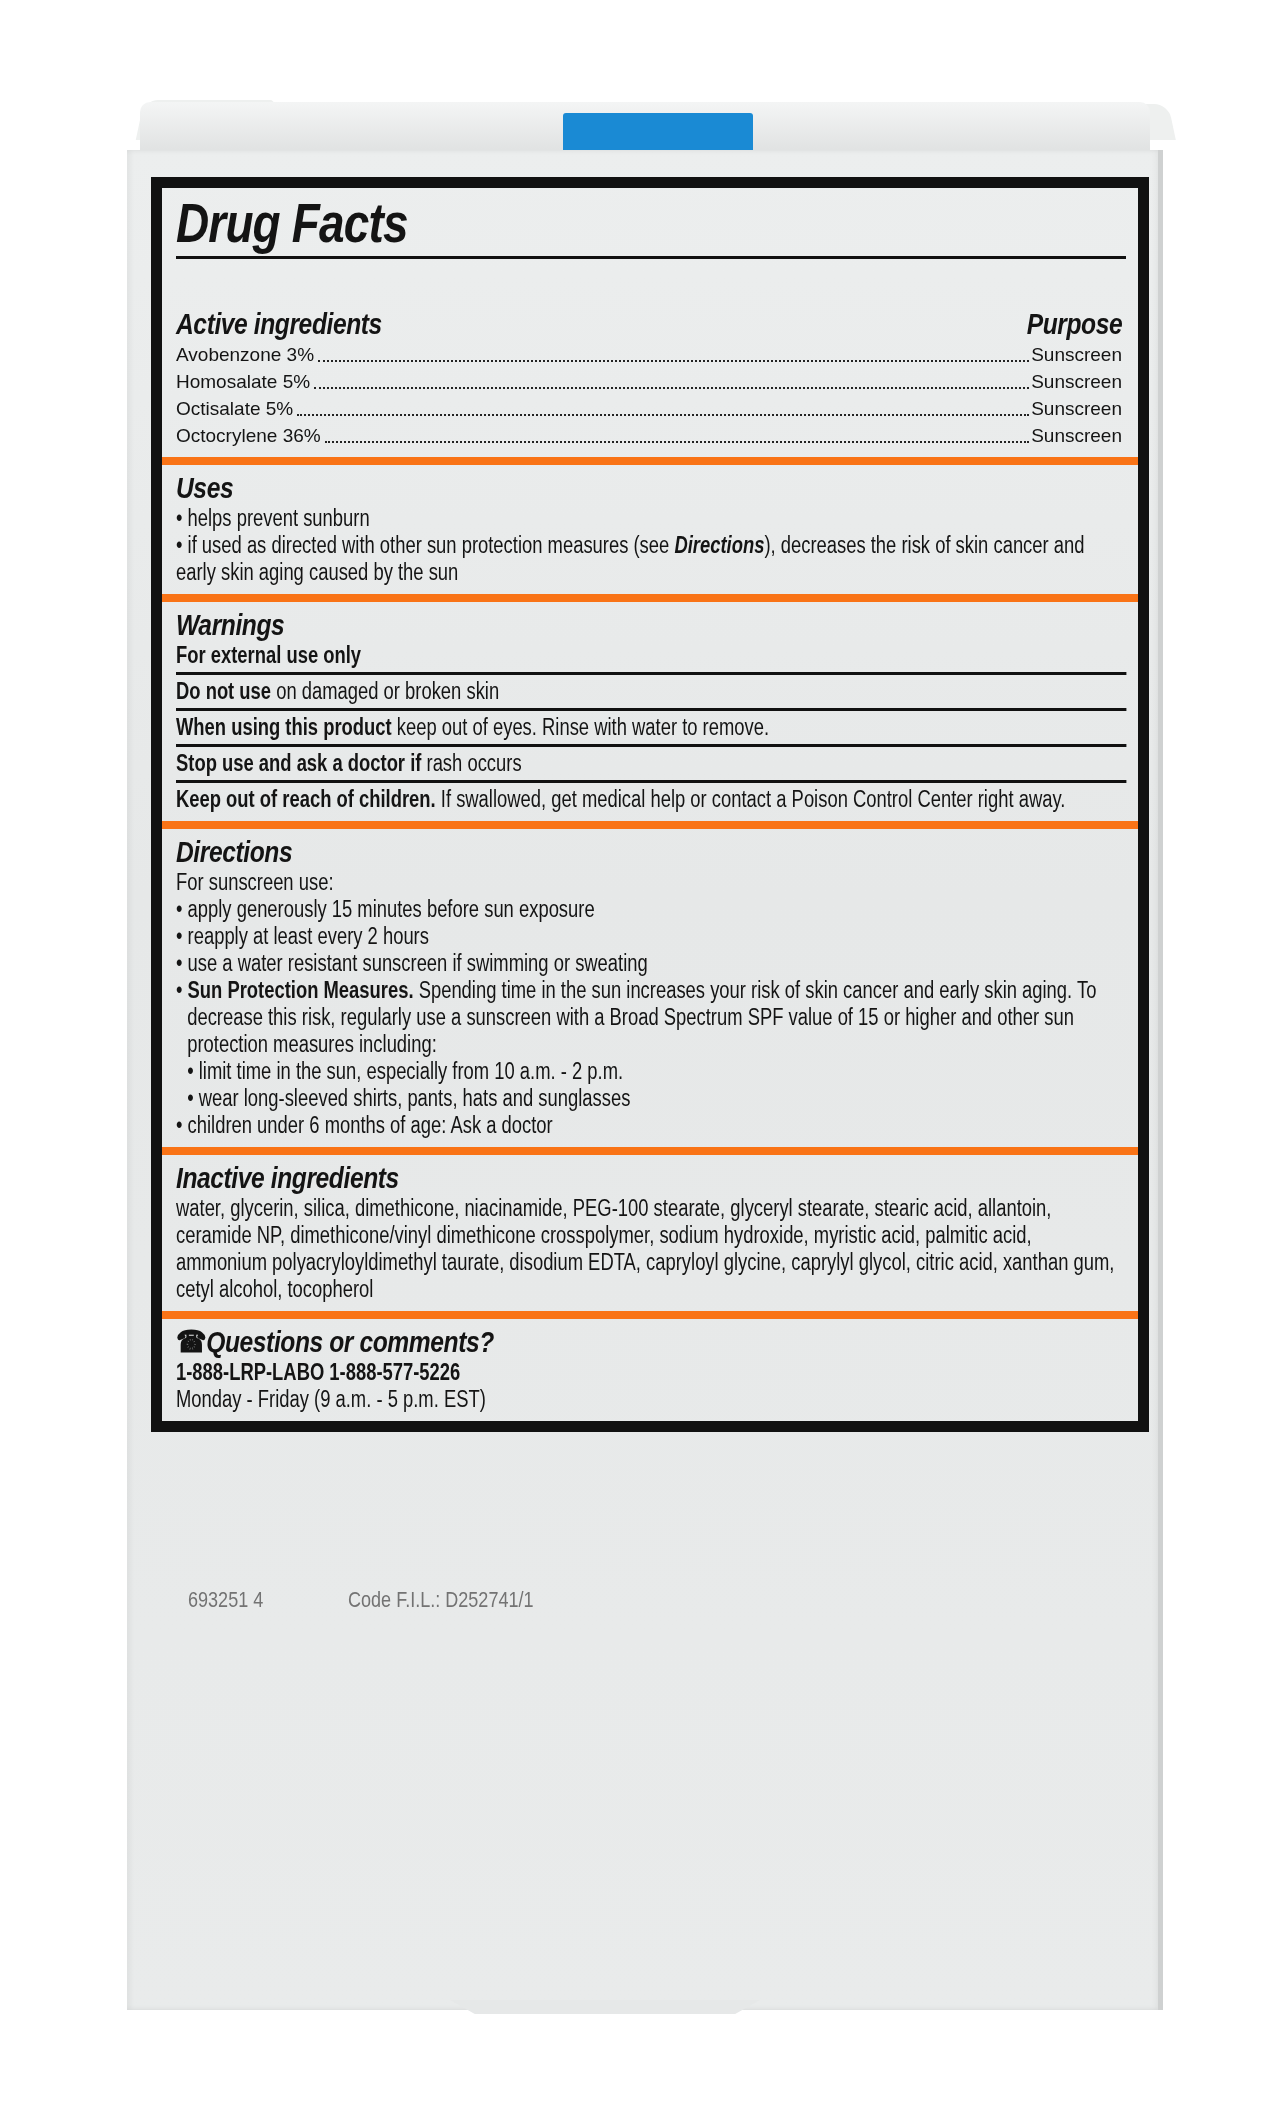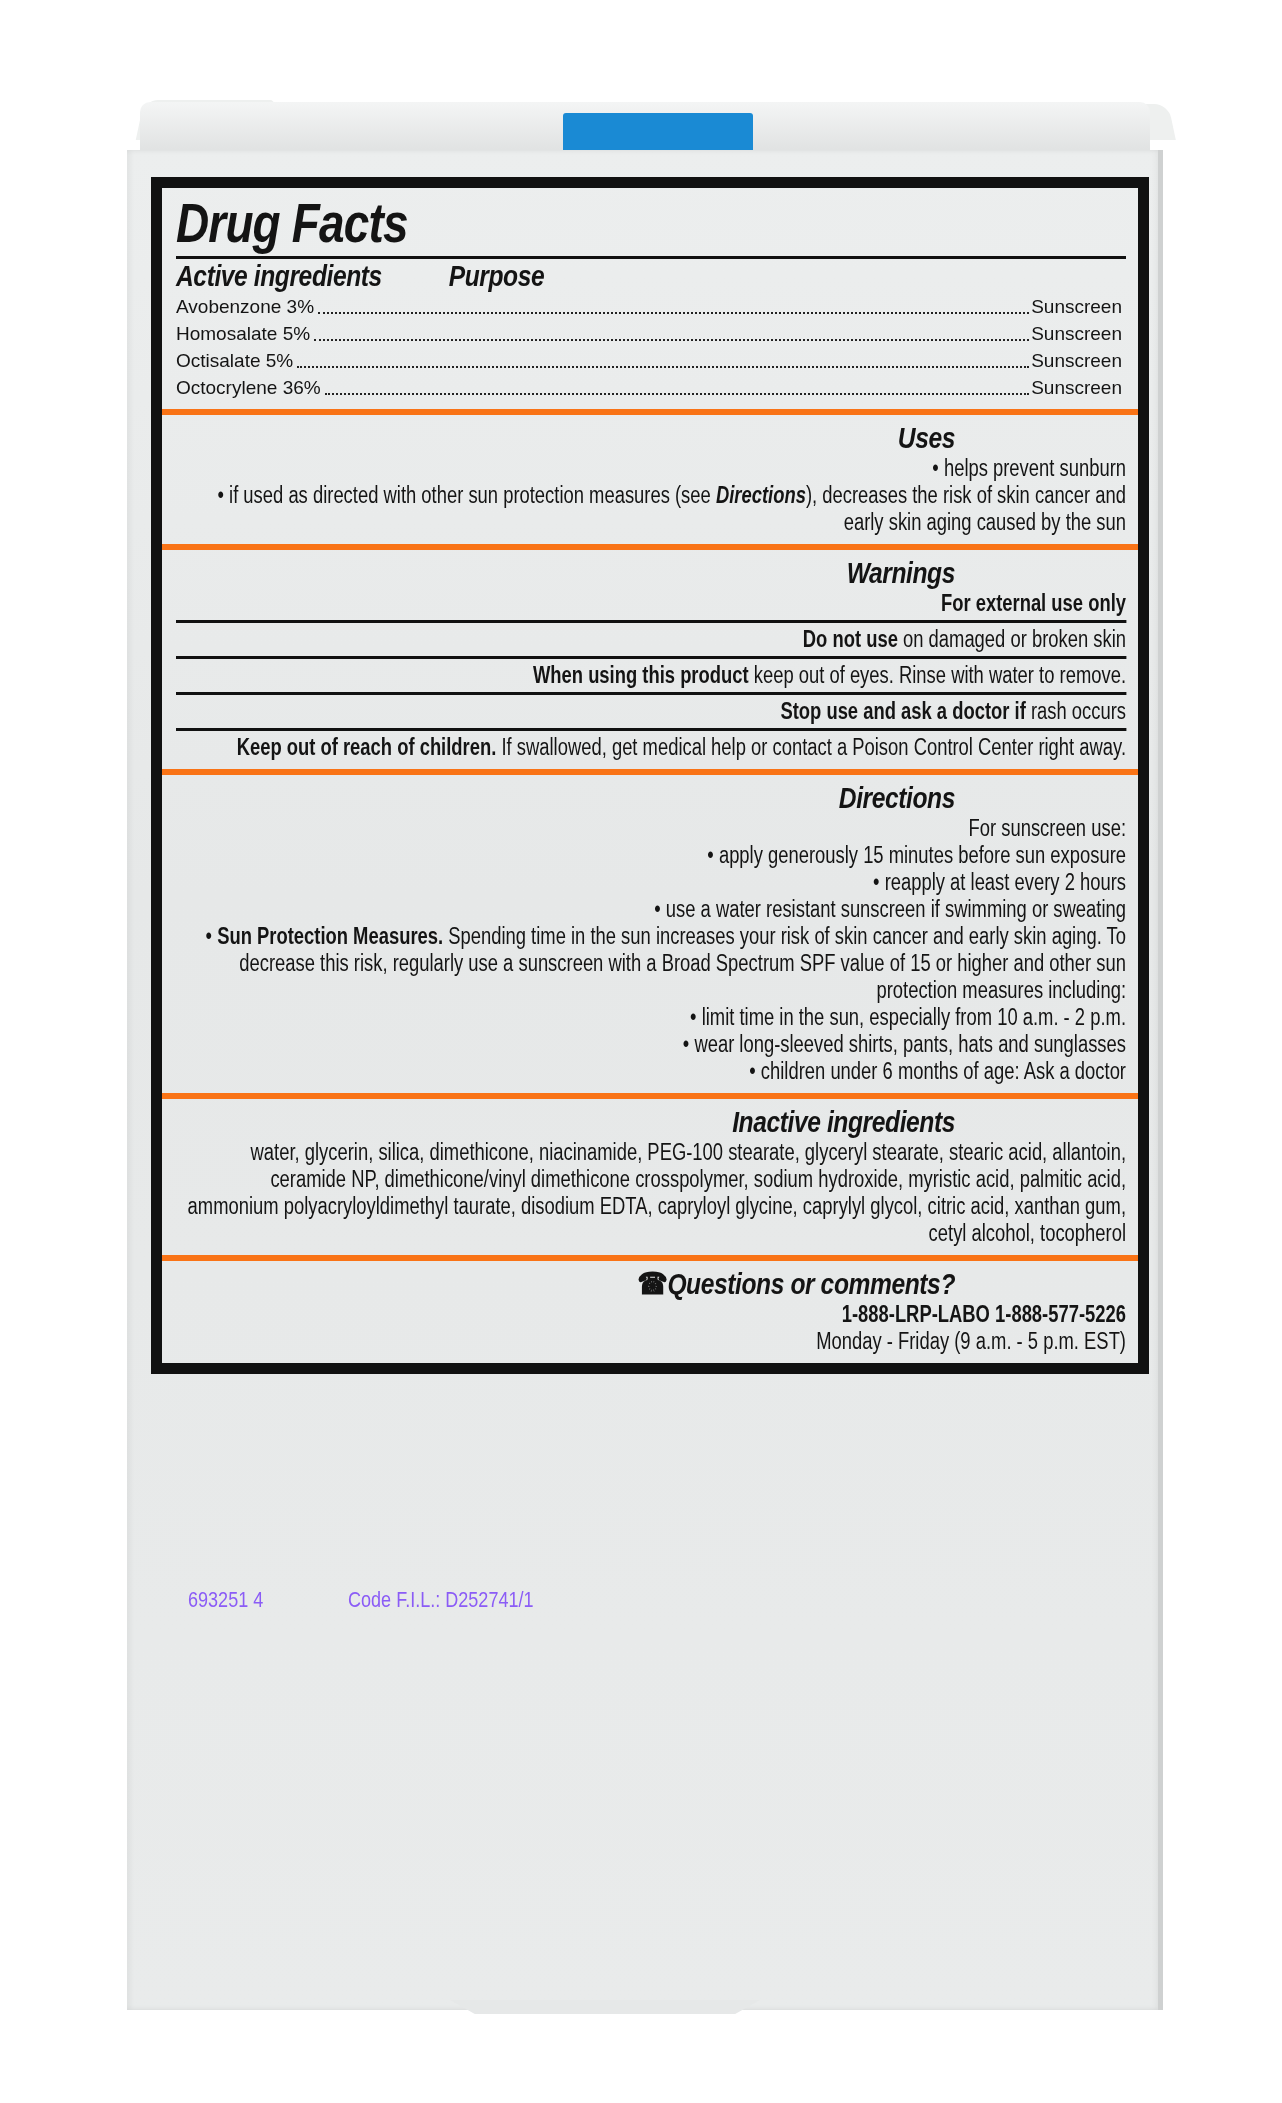--- a/index.html
+++ b/index.html
@@ -35,51 +35,51 @@
   }
   .right-edge {
     position:absolute; left:1158px; top:150px; width:5px; height:1860px; background:#cfd1d1;
   }
 
   .facts {
     position:absolute; left:151px; top:177px; width:976px;
     border:11px solid #111; background:transparent;
   }
   .section { padding:6px 12px 8px 14px; position:relative; }
-  .section + .section { border-top:6px solid #f97316;text-align:right; }
+  .section + .section { border-top:8px solid #f97316; }
   .sec-title {
     font-family:"Liberation Sans", sans-serif; font-weight:bold; font-style:italic;
     font-size:30px; line-height:34px; letter-spacing:-0.5px; transform:scaleX(0.82); transform-origin:left;
     white-space:nowrap;
   }
   .df-title {
     font-weight:bold; font-style:italic; font-size:56px; line-height:62px;
     transform:scaleX(0.82); transform-origin:left; letter-spacing:-1px; white-space:nowrap;
   }
   .thin-rule { border-top:3px solid #111; margin:2px 0 0 0; }
   .cond {
     font-size:23px; line-height:27px; transform:scaleX(0.80); transform-origin:left;
     width:125%; white-space:normal;
   }
   .row { display:flex; align-items:flex-end; font-size:19px; line-height:27px; }
   .row .name { white-space:nowrap; }
   .row .dots {
     flex:1; border-bottom:2px dotted #222; margin:0 2px 6px 4px; height:1px;
   }
   .row .purpose { white-space:nowrap; }
-  .hdr-row { display:flex; justify-content:flex-start; align-items:flex-end; }
+  .hdr-row { display:flex; justify-content:space-between; align-items:flex-end;margin-top:48px; }
   .hdr-row .sec-title.right { transform-origin:right; }
   .bullet::before { content:"• "; }
   .indent { padding-left:14px; }
   b.bold { font-weight:bold; }
   .sub-rule { border-top:3px solid #111; margin:3px 0 3px 0; }
   .phone { font-weight:bold; }
   .footer-codes {
     position:absolute; left:188px; top:1587px; display:flex; gap:0;
-    font-size:22px; line-height:26px; color:#8b5cf6;
+    font-size:22px; line-height:26px; color:#737373;
   }
   .footer-codes span { transform:scaleX(0.82); transform-origin:left; display:inline-block; white-space:nowrap; }
   .code-lot { width:160px; }
 </style>
 </head>
 <body>
 
 <div class="flap-left"></div>
 <div class="flap-right"></div>
 <div class="flap-top"></div>

